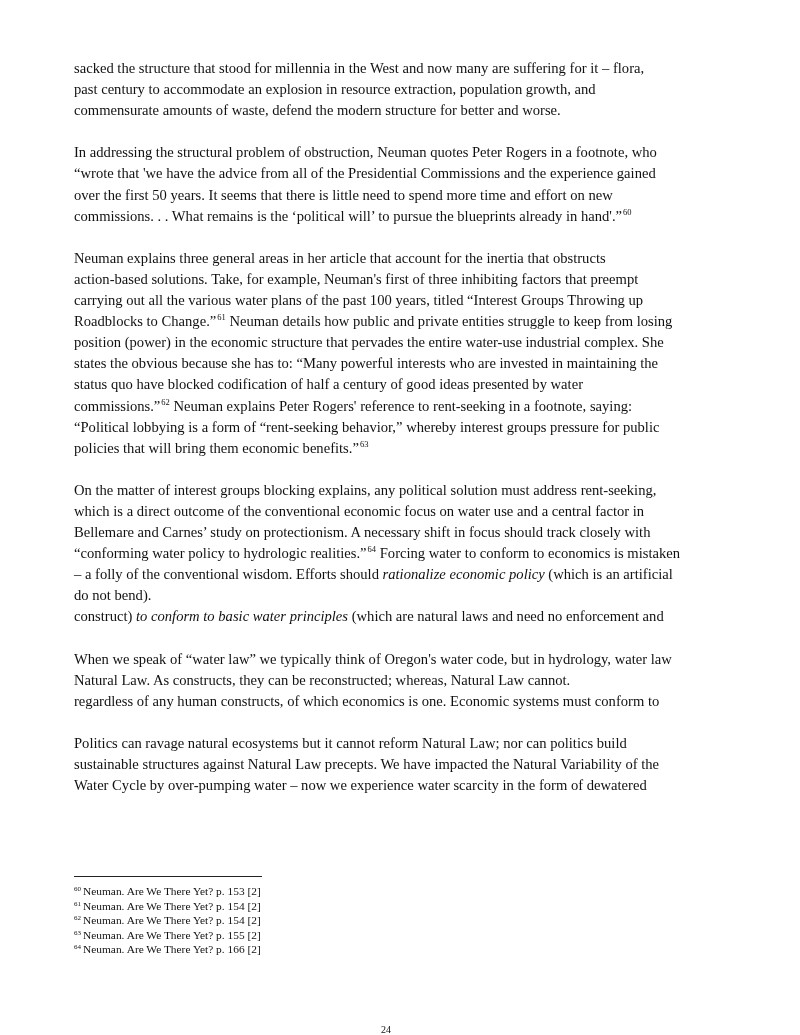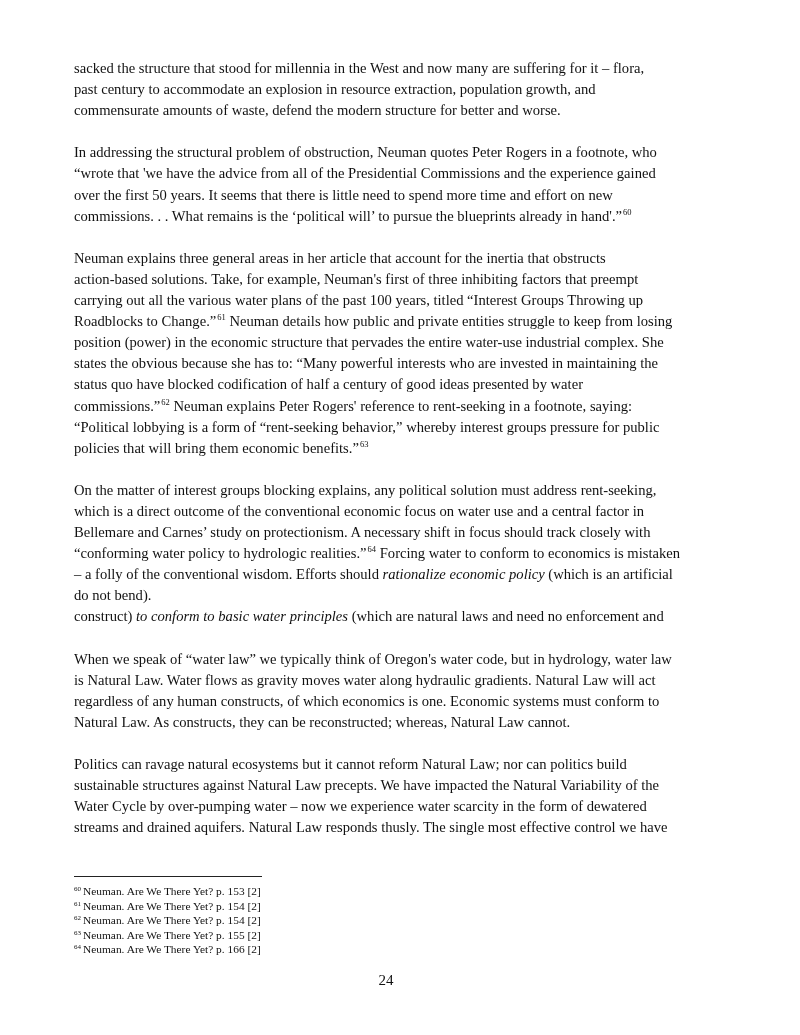--- a/index.html
+++ b/index.html
@@ -54,23 +54,23 @@
     .footnotes sup {
       font-size: 7px;
       vertical-align: 4px;
       line-height: 0;
       margin-right: 2px;
     }
     .page-number {
       position: absolute;
       left: 0;
       width: 772px;
-      top: 972px;
+      top: 1024px;
       text-align: center;
-      font-size: 15px;
+      font-size: 10px;
     }
   </style>
 </head>
 <body>
 
 <div class="page">
 
   <p class="para">
     <span class="ln">sacked the structure that stood for millennia in the West and now many are suffering for it – flora,</span>
     <span class="ln">past century to accommodate an explosion in resource extraction, population growth, and</span>
@@ -102,30 +102,28 @@
     <span class="ln">which is a direct outcome of the conventional economic focus on water use and a central factor in</span>
     <span class="ln">Bellemare and Carnes’ study on protectionism. A necessary shift in focus should track closely with</span>
     <span class="ln"><span>“conforming water policy to hydrologic realities.”</span><sup class="fn">64</sup><span> Forcing water to conform to economics is mistaken</span></span>
     <span class="ln"><span>– a folly of the conventional wisdom. Efforts should </span><em>rationalize economic policy</em><span> (which is an artificial</span></span>
     <span class="ln">do not bend).</span>
     <span class="ln"><span>construct) </span><em>to conform to basic water principles</em><span> (which are natural laws and need no enforcement and</span></span>
   </p>
 
   <p class="para">
     <span class="ln">When we speak of “water law” we typically think of Oregon's water code, but in hydrology, water law</span>
-    <span class="ln">is Natural Law. Water flows as gravity moves water along hydraulic gradients. Natural Law will act</span>
+    <span class="ln">Natural Law. As constructs, they can be reconstructed; whereas, Natural Law cannot.</span>
     <span class="ln">regardless of any human constructs, of which economics is one. Economic systems must conform to</span>
-    <span class="ln">Natural Law. As constructs, they can be reconstructed; whereas, Natural Law cannot.</span>
   </p>
 
   <p class="para">
     <span class="ln">Politics can ravage natural ecosystems but it cannot reform Natural Law; nor can politics build</span>
     <span class="ln">sustainable structures against Natural Law precepts. We have impacted the Natural Variability of the</span>
     <span class="ln">Water Cycle by over-pumping water – now we experience water scarcity in the form of dewatered</span>
-    <span class="ln">streams and drained aquifers. Natural Law responds thusly. The single most effective control we have</span>
   </p>
 </div>
 
 <div class="footnote-rule"></div>
 
 <div class="footnotes">
   <span class="fn-line"><sup>60</sup><span>Neuman. Are We There Yet? p. 153 [2]</span></span>
   <span class="fn-line"><sup>61</sup><span>Neuman. Are We There Yet? p. 154 [2]</span></span>
   <span class="fn-line"><sup>62</sup><span>Neuman. Are We There Yet? p. 154 [2]</span></span>
   <span class="fn-line"><sup>63</sup><span>Neuman. Are We There Yet? p. 155 [2]</span></span>

